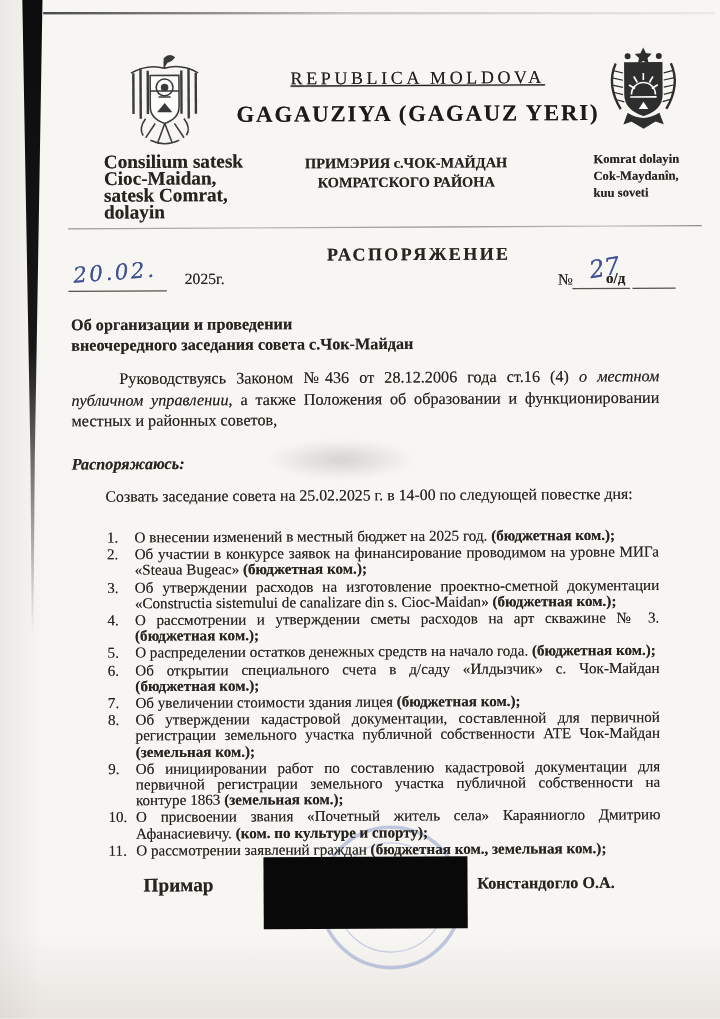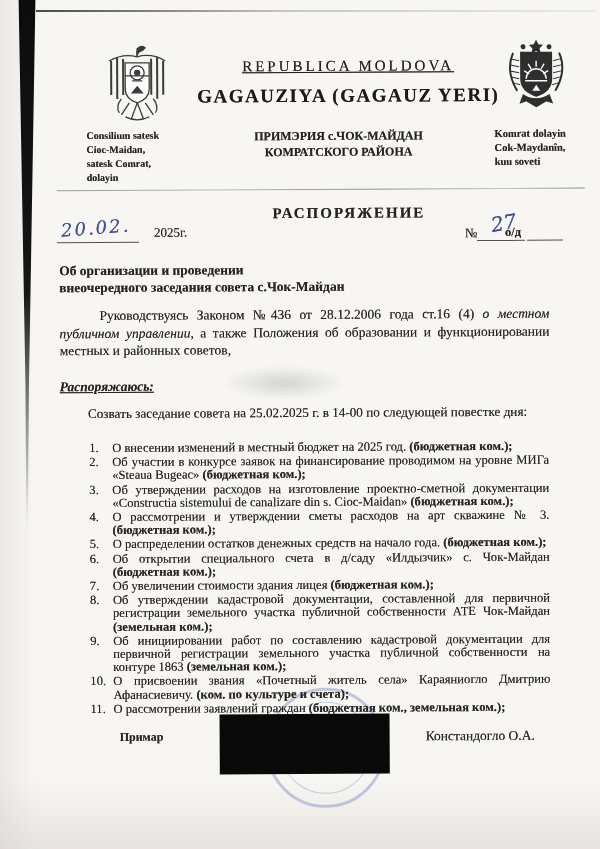--- a/index.html
+++ b/index.html
@@ -24,21 +24,21 @@
     filter:blur(2px);}
   
   .doc{position:absolute;inset:0;transform:rotate(-0.3deg);}
   .emblem{position:absolute;}
   .emblem-left{left:97px;top:42px;width:84px;height:88px;}
   .emblem-right{left:503px;top:40px;width:70px;height:74px;}
   .hdr-center{position:absolute;left:185px;top:58px;width:330px;text-align:center;}
   .republic{font-size:15px;letter-spacing:3px;text-decoration:underline;color:#22201c;}
   .region{margin-top:10px;font-size:19px;font-weight:bold;letter-spacing:1.5px;color:#1d1b17;}
   .hdr-cols{position:absolute;top:128px;left:0;width:100%;font-weight:bold;}
-  .col-left{position:absolute;left:88px;width:120px;font-size:10px;line-height:14px;}
+  .col-left{position:absolute;left:88px;width:120px;font-size:16px;line-height:14px;}
   .col-center{position:absolute;left:190px;width:300px;text-align:center;font-size:12px;line-height:16px;}
   .col-right{position:absolute;left:496px;width:115px;font-size:10.5px;line-height:14px;}
   .hr-rule{position:absolute;left:58px;top:189px;width:528px;height:1px;
     background:linear-gradient(to right,#9a9a9a,#b9b9b9 30%,#8f8f8f 60%,#c2c2c2 85%,#8a8a8a);}
   .order-title{position:absolute;left:185px;top:205px;width:330px;text-align:center;
     font-size:15px;font-weight:bold;letter-spacing:2px;}
   
   .hand{color:#3d51a3;font-style:italic;font-family:"DejaVu Serif",serif;}
   .date-hand{position:absolute;left:62px;top:216px;font-size:18px;letter-spacing:2px;transform:rotate(-4deg);}
   .date-line{position:absolute;left:58px;top:241px;width:82px;height:1px;background:#55514b;}
@@ -47,30 +47,30 @@
   .num-hand{position:absolute;left:492px;top:212px;font-size:20px;transform:rotate(-9deg);}
   .num-line1{position:absolute;left:478px;top:241px;width:48px;height:1px;background:#55514b;}
   .num-suffix{position:absolute;left:506px;top:226px;font-size:12.5px;font-weight:bold;}
   .num-line2{position:absolute;left:528px;top:241px;width:36px;height:1px;background:#55514b;}
   
   .subject{position:absolute;left:60px;top:261px;width:480px;font-size:13.5px;font-weight:bold;line-height:17px;}
   .intro{position:absolute;left:60px;top:306px;width:490px;font-size:13.5px;line-height:17.5px;
     text-align:justify;text-indent:40px;}
   .intro .it{font-style:italic;}
   .decree{position:absolute;left:60px;top:378px;font-size:13.5px;font-weight:bold;font-style:italic;
-    text-decoration:underline;}
+    }
   .convene{position:absolute;left:60px;top:405px;width:488px;font-size:13.2px;line-height:15px;text-indent:28px;}
   ol.agenda{position:absolute;left:112px;top:441px;width:437px;margin:0;padding:0;list-style:none;
     counter-reset:item;font-size:12.6px;line-height:13.2px;text-align:justify;z-index:2;}
   ol.agenda li{counter-increment:item;position:relative;margin:0 0 1px 0;}
   ol.agenda li::before{content:counter(item) ".";position:absolute;left:-23px;top:0;}
   ol.agenda .b{font-weight:bold;}
   
-  .sig-role{position:absolute;left:118px;top:729px;font-size:12px;font-weight:bold;z-index:2;text-align:center;}
-  .sig-name{position:absolute;left:424px;top:729px;font-size:13.5px;font-weight:normal;z-index:2;}
+  .sig-role{position:absolute;left:118px;top:729px;font-size:16px;font-weight:bold;z-index:2;text-align:center;}
+  .sig-name{position:absolute;left:396px;top:729px;font-size:13.5px;font-weight:bold;z-index:2;}
   .redaction{position:absolute;left:218px;top:714px;width:170px;height:60px;background:#090909;z-index:4;}
   
   .stamp{position:absolute;left:264px;top:688px;width:114px;height:114px;border-radius:50%;
     border:3px solid rgba(100,122,188,0.38);z-index:1;}
   .stamp::before{content:"";position:absolute;inset:11px;border-radius:50%;
     border:1.5px solid rgba(100,122,188,0.32);}
   .stamp::after{content:"";position:absolute;inset:30px;border-radius:50%;
     background:radial-gradient(circle, rgba(120,140,200,0.18), rgba(120,140,200,0) 70%);}
   .stamp-text{position:absolute;left:0;right:0;top:62px;text-align:center;
     font-size:8px;letter-spacing:3px;color:rgba(90,112,180,0.55);font-weight:bold;}
@@ -204,21 +204,21 @@
   <ol class="agenda">
       <li><span>О внесении изменений в местный бюджет на 2025 год. </span><span class="b">(бюджетная ком.);</span></li>
       <li><span>Об участии в конкурсе заявок на финансирование проводимом на уровне МИГа «Steaua Bugeac» </span><span class="b">(бюджетная ком.);</span></li>
       <li><span>Об утверждении расходов на изготовление проектно-сметной документации «Constructia sistemului de canalizare din s. Cioc-Maidan» </span><span class="b">(бюджетная ком.);</span></li>
       <li><span>О рассмотрении и утверждении сметы расходов на арт скважине № 3. </span><span class="b">(бюджетная ком.);</span></li>
       <li><span>О распределении остатков денежных средств на начало года. </span><span class="b">(бюджетная ком.);</span></li>
       <li><span>Об открытии специального счета в д/саду «Илдызчик» с. Чок-Майдан </span><span class="b">(бюджетная ком.);</span></li>
       <li><span>Об увеличении стоимости здания лицея </span><span class="b">(бюджетная ком.);</span></li>
       <li><span>Об утверждении кадастровой документации, составленной для первичной регистрации земельного участка публичной собственности АТЕ Чок-Майдан </span><span class="b">(земельная ком.);</span></li>
       <li><span>Об инициировании работ по составлению кадастровой документации для первичной регистрации земельного участка публичной собственности на контуре 1863 </span><span class="b">(земельная ком.);</span></li>
-      <li><span>О присвоении звания «Почетный житель села» Караяниогло Дмитрию Афанасиевичу. </span><span class="b">(ком. по культуре и счета);</span></li>
+      <li><span>О присвоении звания «Почетный житель села» Караяниогло Дмитрию Афанасиевичу. </span><span class="b">(ком. по культуре и спорту);</span></li>
       <li><span>О рассмотрении заявлений граждан </span><span class="b">(бюджетная ком., земельная ком.);</span></li>
     </ol>
 
   <div class="stamp">
     <div class="stamp-text">МАРТ</div>
   </div>
 
   <div class="sig-role">Примар</div>
   <div class="redaction"></div>
   <div class="sig-name">Констандогло О.А.</div>

